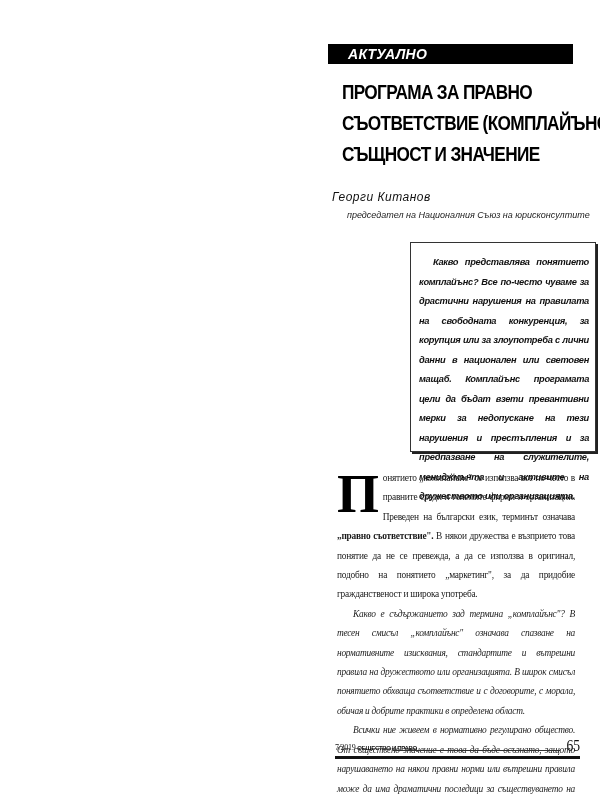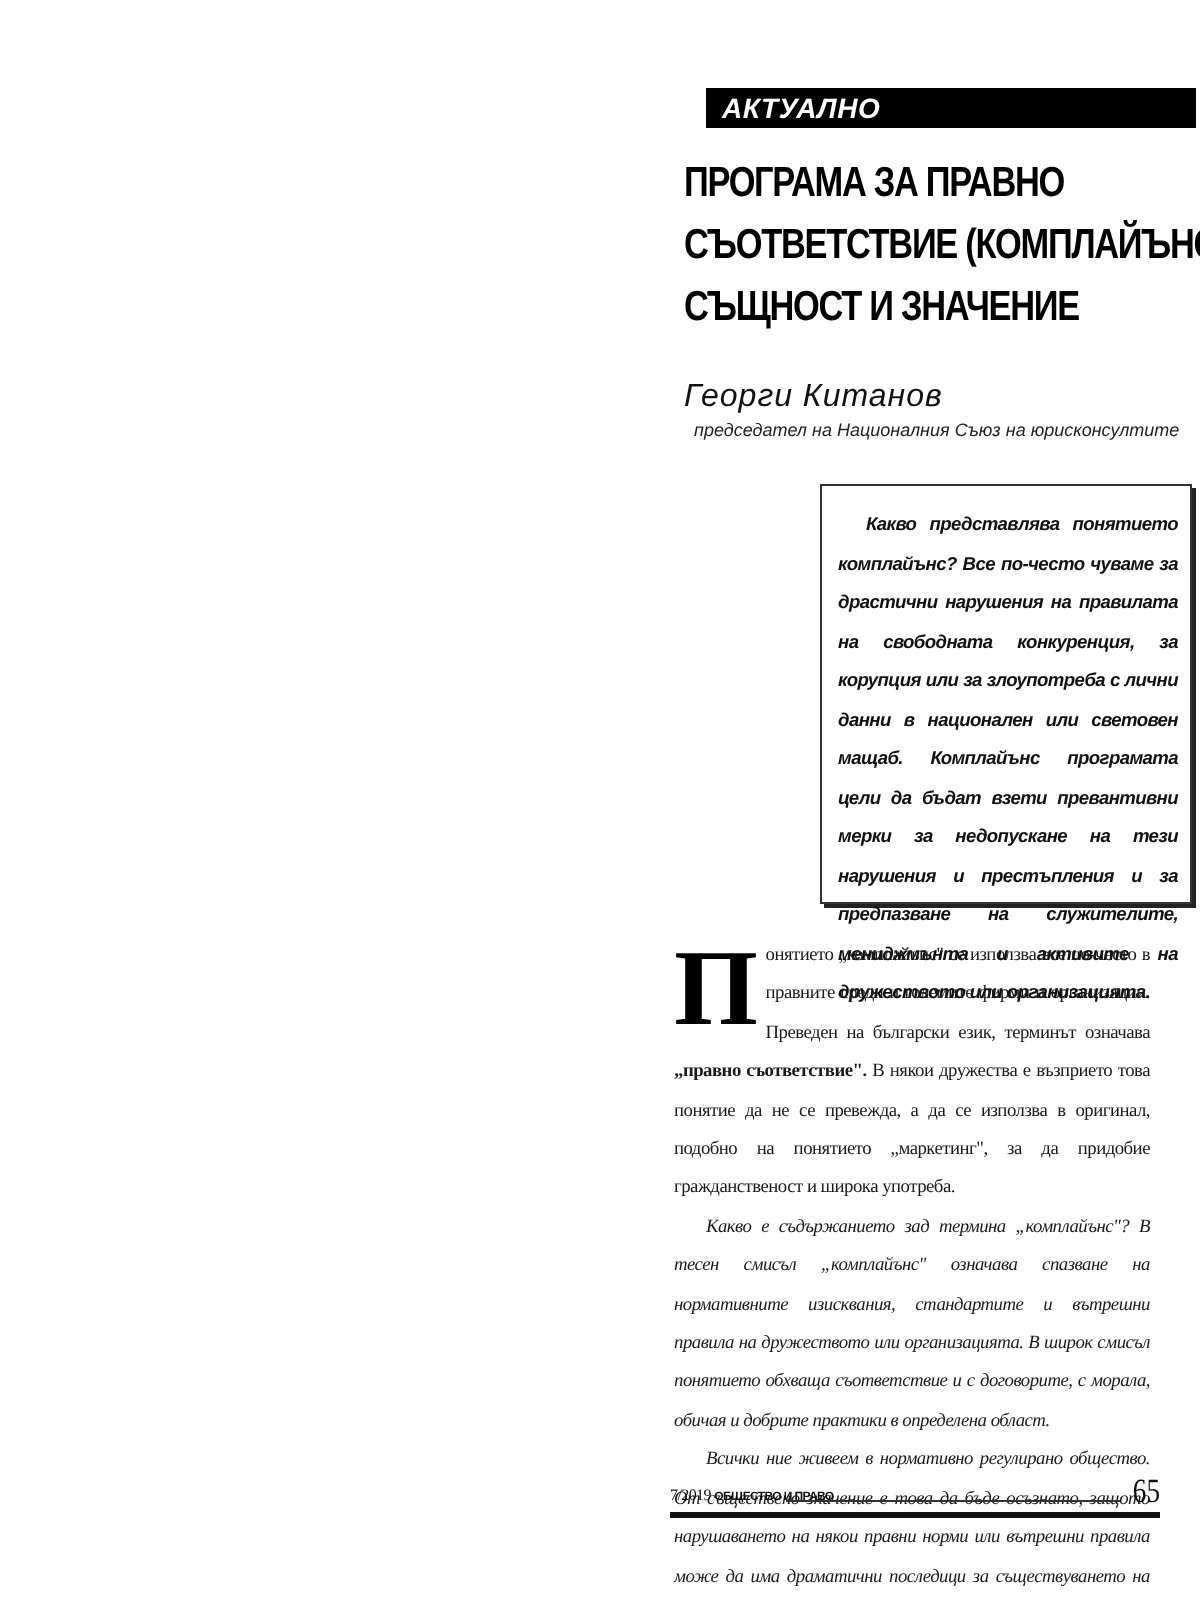--- a/index.html
+++ b/index.html
@@ -10,32 +10,32 @@
     body {
       width: 600px;
       height: 800px;
       position: relative;
       overflow: hidden;
       font-family: "Liberation Serif", serif;
       color: #111;
     }
     .section-bar {
       position: absolute;
-      left: 353px;
+      left: 328px;
       top: 44px;
       width: 245px;
       height: 20px;
       background: #000;
       color: #fff;
       font-family: "Liberation Sans", sans-serif;
       font-weight: bold;
       font-style: italic;
       font-size: 14px;
       line-height: 20px;
-      padding-left: 8px;
+      padding-left: 20px;
       box-sizing: border-box;
       letter-spacing: 0.3px;
     }
     .title {
       position: absolute;
       left: 342px;
       top: 76px;
       width: 250px;
       font-family: "Liberation Sans", sans-serif;
       font-weight: bold;
@@ -43,24 +43,24 @@
       line-height: 31px;
       letter-spacing: -0.8px;
       transform: scaleX(0.82);
       transform-origin: left top;
       white-space: nowrap;
       color: #000;
     }
     .title span { display: block; }
     .author {
       position: absolute;
-      left: 342px;
+      left: 332px;
       top: 190px;
       font-family: "Liberation Sans", sans-serif;
-      font-size: 16px;
+      font-size: 12px;
       font-style: italic;
       letter-spacing: 0.5px;
       color: #111;
     }
     .author-role {
       position: absolute;
       left: 347px;
       top: 210px;
       font-family: "Liberation Sans", sans-serif;
       font-size: 9px;

